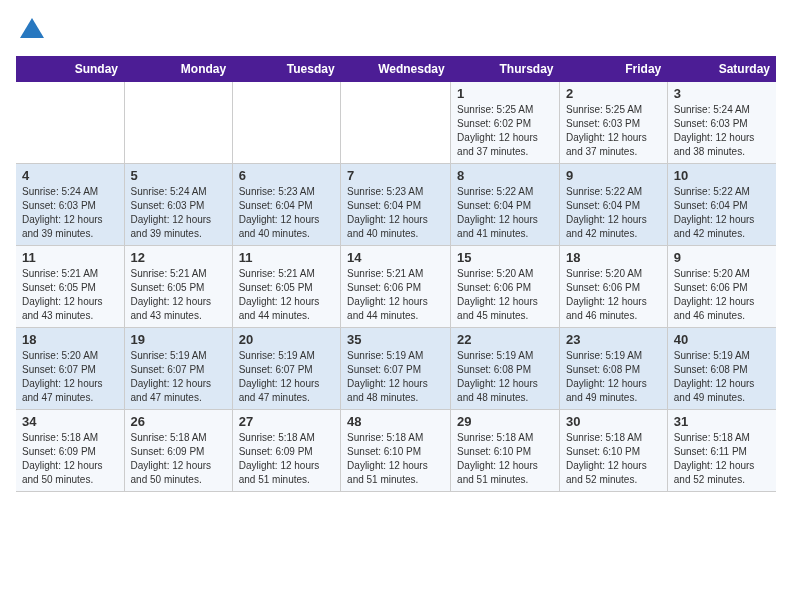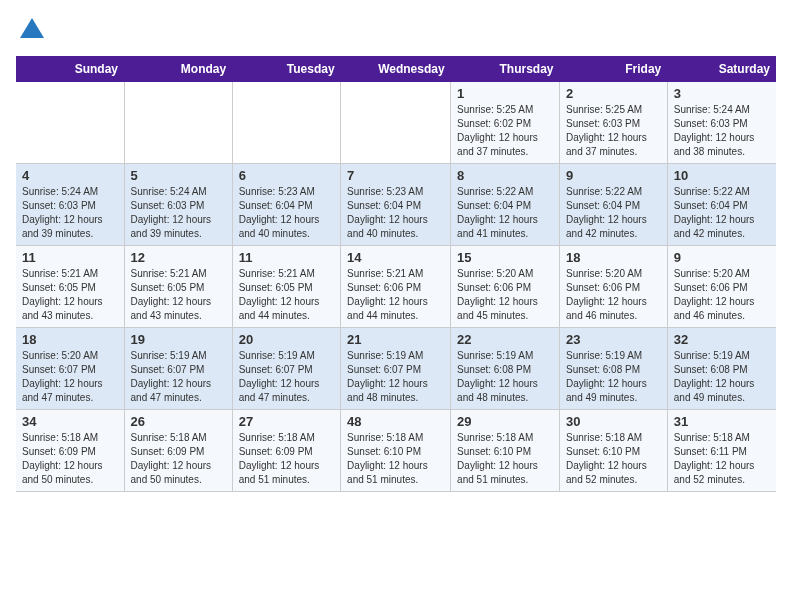--- a/index.html
+++ b/index.html
@@ -277,42 +277,42 @@
 and 47 minutes.</div>
         </td>
         <td>
           <div class="day-number">20</div>
           <div class="day-detail" style="white-space: pre-line;">Sunrise: 5:19 AM
 Sunset: 6:07 PM
 Daylight: 12 hours
 and 47 minutes.</div>
         </td>
         <td>
-          <div class="day-number">21</div>
+          <div class="day-number">35</div>
           <div class="day-detail" style="white-space: pre-line;">Sunrise: 5:19 AM
 Sunset: 6:07 PM
 Daylight: 12 hours
 and 48 minutes.</div>
         </td>
         <td>
           <div class="day-number">22</div>
           <div class="day-detail" style="white-space: pre-line;">Sunrise: 5:19 AM
 Sunset: 6:08 PM
 Daylight: 12 hours
 and 48 minutes.</div>
         </td>
         <td>
           <div class="day-number">23</div>
           <div class="day-detail" style="white-space: pre-line;">Sunrise: 5:19 AM
 Sunset: 6:08 PM
 Daylight: 12 hours
 and 49 minutes.</div>
         </td>
         <td>
-          <div class="day-number">32</div>
+          <div class="day-number">40</div>
           <div class="day-detail" style="white-space: pre-line;">Sunrise: 5:19 AM
 Sunset: 6:08 PM
 Daylight: 12 hours
 and 49 minutes.</div>
         </td>
       </tr>
       <tr>
         <td>
           <div class="day-number">34</div>
           <div class="day-detail" style="white-space: pre-line;">Sunrise: 5:18 AM

